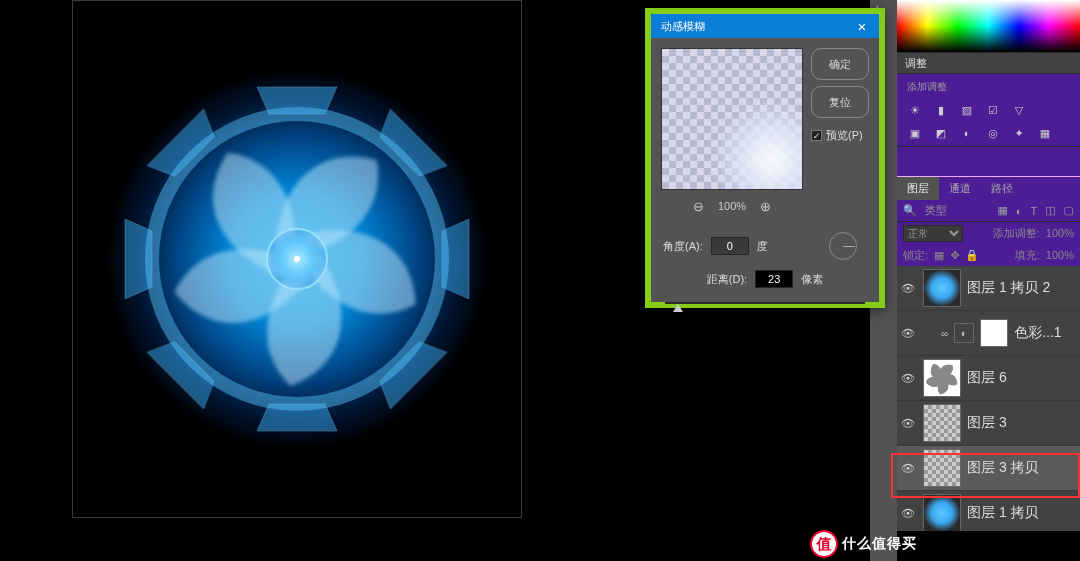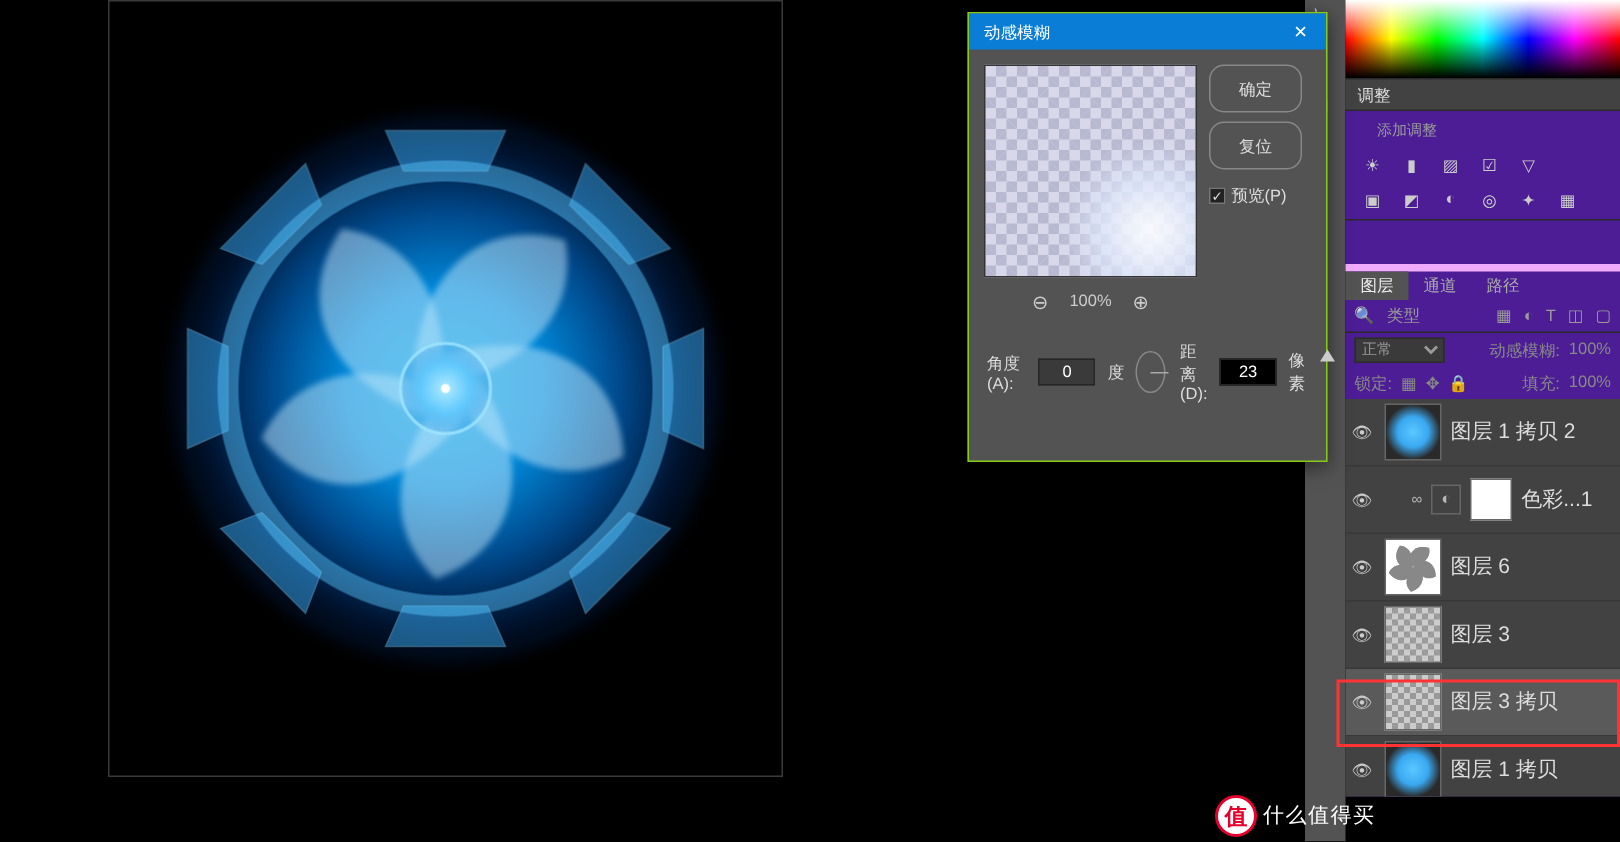--- a/index.html
+++ b/index.html
@@ -8,24 +8,24 @@
 .canvas-area{position:absolute;left:0;top:0;width:870px;height:561px;background:#000;display:flex;align-items:center;justify-content:center}
 .doc-border{position:absolute;left:72px;top:0;width:450px;height:518px;border:1px solid #3a3a3a;background:#000}
 .fan-wrap{position:absolute;left:50%;top:50%;transform:translate(-50%,-10%)}
 .fan-glow{position:absolute;left:50%;top:50%;width:370px;height:370px;transform:translate(-50%,-50%);background:radial-gradient(circle,rgba(0,180,255,.9) 0%,rgba(0,160,255,.85) 25%,rgba(0,120,230,.6) 45%,rgba(0,60,150,.3) 62%,transparent 75%);border-radius:50%;filter:blur(4px)}
 .toolstrip{position:absolute;right:183px;top:0;width:27px;height:561px;background:#535353;display:flex;flex-direction:column;align-items:center;padding-top:4px;gap:14px}
 .toolstrip .ti{width:16px;height:16px;color:#ccc}
 .right-panels{position:absolute;right:0;top:0;width:183px;height:531px;background:#4c1d95;display:flex;flex-direction:column}
 .color-picker{height:52px;background:linear-gradient(to right,#ff0000,#ffff00,#00ff00,#00ffff,#0000ff,#ff00ff,#ff0000);position:relative}
 .color-picker::after{content:"";position:absolute;inset:0;background:linear-gradient(to bottom,rgba(255,255,255,1)0%,transparent 50%,rgba(0,0,0,1)100%)}
 .panel-header{height:22px;background:#424242;display:flex;align-items:center;padding:0 8px;border-bottom:1px solid #2a2a2a;border-top:1px solid #2a2a2a;font-size:11px;color:#ddd}
-.adjust-sub{padding:6px 21px;font-size:10px;color:#9a9a9a}
+.adjust-sub{padding:6px 10px;font-size:10px;color:#9a9a9a}
 .adjust-icons{display:flex;padding:4px 10px 6px;gap:10px;color:#ccc;font-size:13px}
 .adjust-icons span{width:16px;text-align:center}
-.layers-tabs{height:24px;display:flex;align-items:flex-end;gap:0;border-top:5px solid #f0abfc}
+.layers-tabs{height:24px;display:flex;align-items:flex-end;gap:0;border-top:1px solid #f0abfc}
 .layers-tabs span{padding:0 10px;height:100%;display:flex;align-items:center;color:#aaa;font-size:11px}
 .layers-tabs span.active{background:#535353;color:#eee}
 .layers-toolbar{height:22px;display:flex;align-items:center;padding:0 6px;gap:8px;border-bottom:1px solid #2a2a2a;color:#9a9a9a;font-size:10px}
 .layers-toolbar .lt-ico{font-size:11px}
 .layer-row2{height:22px;display:flex;align-items:center;padding:0 6px;gap:6px;color:#888;font-size:10px}
 .layer-row2 select,.layer-row2 input{background:#3a3a3a;border:1px solid #2a2a2a;color:#999;font-size:10px;height:17px}
 .layer-row2 select{width:60px}
 .layers-list{flex:1;background:#424242;overflow:hidden}
 .layer{height:45px;display:flex;align-items:center;gap:6px;padding:2px 4px 2px 2px;border-bottom:1px solid #383838;position:relative}
 .layer.selected{background:#5a5a5a}
@@ -34,46 +34,46 @@
 .layer .thumb{width:38px;height:38px;border:1px solid #666;display:flex;align-items:center;justify-content:center;overflow:hidden}
 .layer .nm{font-size:14px;color:#ddd;white-space:nowrap}
 .layer .link-col{width:12px}
 .thumb-fan{width:100%;height:100%;background:radial-gradient(circle,#5ac8ff 0%,#3aa8f0 40%,#2a2a2a 72%);position:relative}
 .thumb-fan-gray{width:100%;height:100%;background:#fff;position:relative}
 .thumb-checker{background-image:linear-gradient(45deg,#999 25%,transparent 25%),linear-gradient(-45deg,#999 25%,transparent 25%),linear-gradient(45deg,transparent 75%,#999 75%),linear-gradient(-45deg,transparent 75%,#999 75%);background-size:8px 8px;background-position:0 0,0 4px,4px -4px,-4px 0;background-color:#ccc}
 .thumb-white{background:#fff}
 .icon-fx{font-size:10px;color:#bbb}
 
 
-.dialog{position:absolute;left:645px;top:8px;width:240px;height:300px;background:#535353;border:1px solid #84cc16;box-shadow:0 3px 12px rgba(0,0,0,.5);z-index:40}
+.dialog{position:absolute;left:645px;top:8px;width:240px;height:300px;background:#535353;border:6px solid #84cc16;box-shadow:0 3px 12px rgba(0,0,0,.5);z-index:40}
 .dlg-title{height:24px;background:#0a7dd6;display:flex;align-items:center;justify-content:space-between;padding:0 6px 0 10px;color:#fff;font-size:11px}
 .dlg-close{width:22px;height:22px;display:flex;align-items:center;justify-content:center;color:#fff;font-size:15px}
 .dlg-body{padding:10px;display:flex;gap:8px}
 .dlg-preview{width:142px}
 .dlg-preview-img{width:142px;height:142px;border:1px solid #333;background-color:#d8d8ea;background-image:linear-gradient(45deg,#b8b8d0 25%,transparent 25%),linear-gradient(-45deg,#b8b8d0 25%,transparent 25%),linear-gradient(45deg,transparent 75%,#b8b8d0 75%),linear-gradient(-45deg,transparent 75%,#b8b8d0 75%);background-size:14px 14px;background-position:0 0,0 7px,7px -7px,-7px 0;position:relative;overflow:hidden}
 .dlg-preview-img::after{content:"";position:absolute;right:-10px;bottom:-10px;width:100px;height:100px;background:radial-gradient(circle at 60% 60%,rgba(255,255,255,.95)0%,rgba(220,230,250,.8)40%,transparent 70%);filter:blur(6px)}
 .dlg-zoom{height:24px;display:flex;align-items:center;justify-content:center;gap:14px;color:#ccc;margin-top:4px;font-size:11px}
 .dlg-zoom .zbtn{font-size:13px}
 .dlg-side{display:flex;flex-direction:column;gap:6px;align-items:stretch;width:62px}
 .dlg-btn{height:32px;border:1px solid #888;border-radius:10px;background:transparent;color:#ddd;font-size:11px;display:flex;align-items:center;justify-content:center}
 .dlg-check{display:flex;align-items:center;gap:4px;color:#ddd;font-size:11px;margin-top:4px}
 .dlg-check .cb{width:11px;height:11px;background:#222;border:1px solid #777;display:flex;align-items:center;justify-content:center;color:#ddd;font-size:9px}
-.dlg-controls{padding:4px 12px 10px;display:flex;flex-direction:row;gap:0}
+.dlg-controls{padding:4px 12px 10px;display:flex;flex-direction:column;gap:10px}
 .dlg-ctrl{display:flex;align-items:center;gap:8px;color:#ddd;font-size:11px}
 .dlg-ctrl input{width:38px;height:18px;background:#3a3a3a;border:1px solid #262626;color:#fff;text-align:center;font-size:11px}
 .dlg-ctrl input.hl{background:#000000;color:#fff}
 .dlg-dial{width:28px;height:28px;border:1px solid #888;border-radius:50%;position:relative;margin-left:auto;margin-right:10px}
 .dlg-dial::after{content:"";position:absolute;left:50%;top:50%;width:12px;height:1px;background:#aaa;transform-origin:left center}
 .dlg-slider{height:14px;position:relative;margin:0 2px}
 .dlg-slider::before{content:"";position:absolute;left:0;right:0;top:4px;height:2px;background:#2a2a2a}
 .dlg-slider .tri{position:absolute;left:8px;top:6px;width:0;height:0;border-left:5px solid transparent;border-right:5px solid transparent;border-bottom:8px solid #ccc}
 
 .watermark{position:absolute;right:163px;bottom:3px;display:flex;align-items:center;gap:4px;z-index:60}
 .wm-badge{width:28px;height:28px;border-radius:50%;background:#fff;display:flex;align-items:center;justify-content:center;font-size:15px;font-weight:bold;color:#e6002d;border:2px solid #e6002d}
-.wm-txt{font-size:14px;color:#fff;font-weight:normal;letter-spacing:1px}
+.wm-txt{font-size:14px;color:#fff;font-weight:bold;letter-spacing:1px}
 </style>
 </head>
 <body>
 
 <div class="canvas-area">
   <div class="doc-border">
     <div class="fan-wrap">
       <div class="fan-glow"></div>
       <svg width="360" height="360" viewBox="-180 -180 360 360" style="position:absolute;left:50%;top:50%;transform:translate(-50%,-50%)">
         <defs>
@@ -198,21 +198,21 @@
     <span style="flex:1"></span>
     <span class="lt-ico">▦</span>
     <span class="lt-ico">◐</span>
     <span class="lt-ico">T</span>
     <span class="lt-ico">◫</span>
     <span class="lt-ico">▢</span>
   </div>
   <div class="layer-row2">
     <select><option>正常</option></select>
     <span style="flex:1"></span>
-    <span>动感模糊:</span>
+    <span>添加调整:</span>
     <span>100%</span>
   </div>
   <div class="layer-row2">
     <span>锁定:</span>
     <span>▦</span>
     <span>✥</span>
     <span>🔒</span>
     <span style="flex:1"></span>
     <span>填充:</span>
     <span>100%</span>

